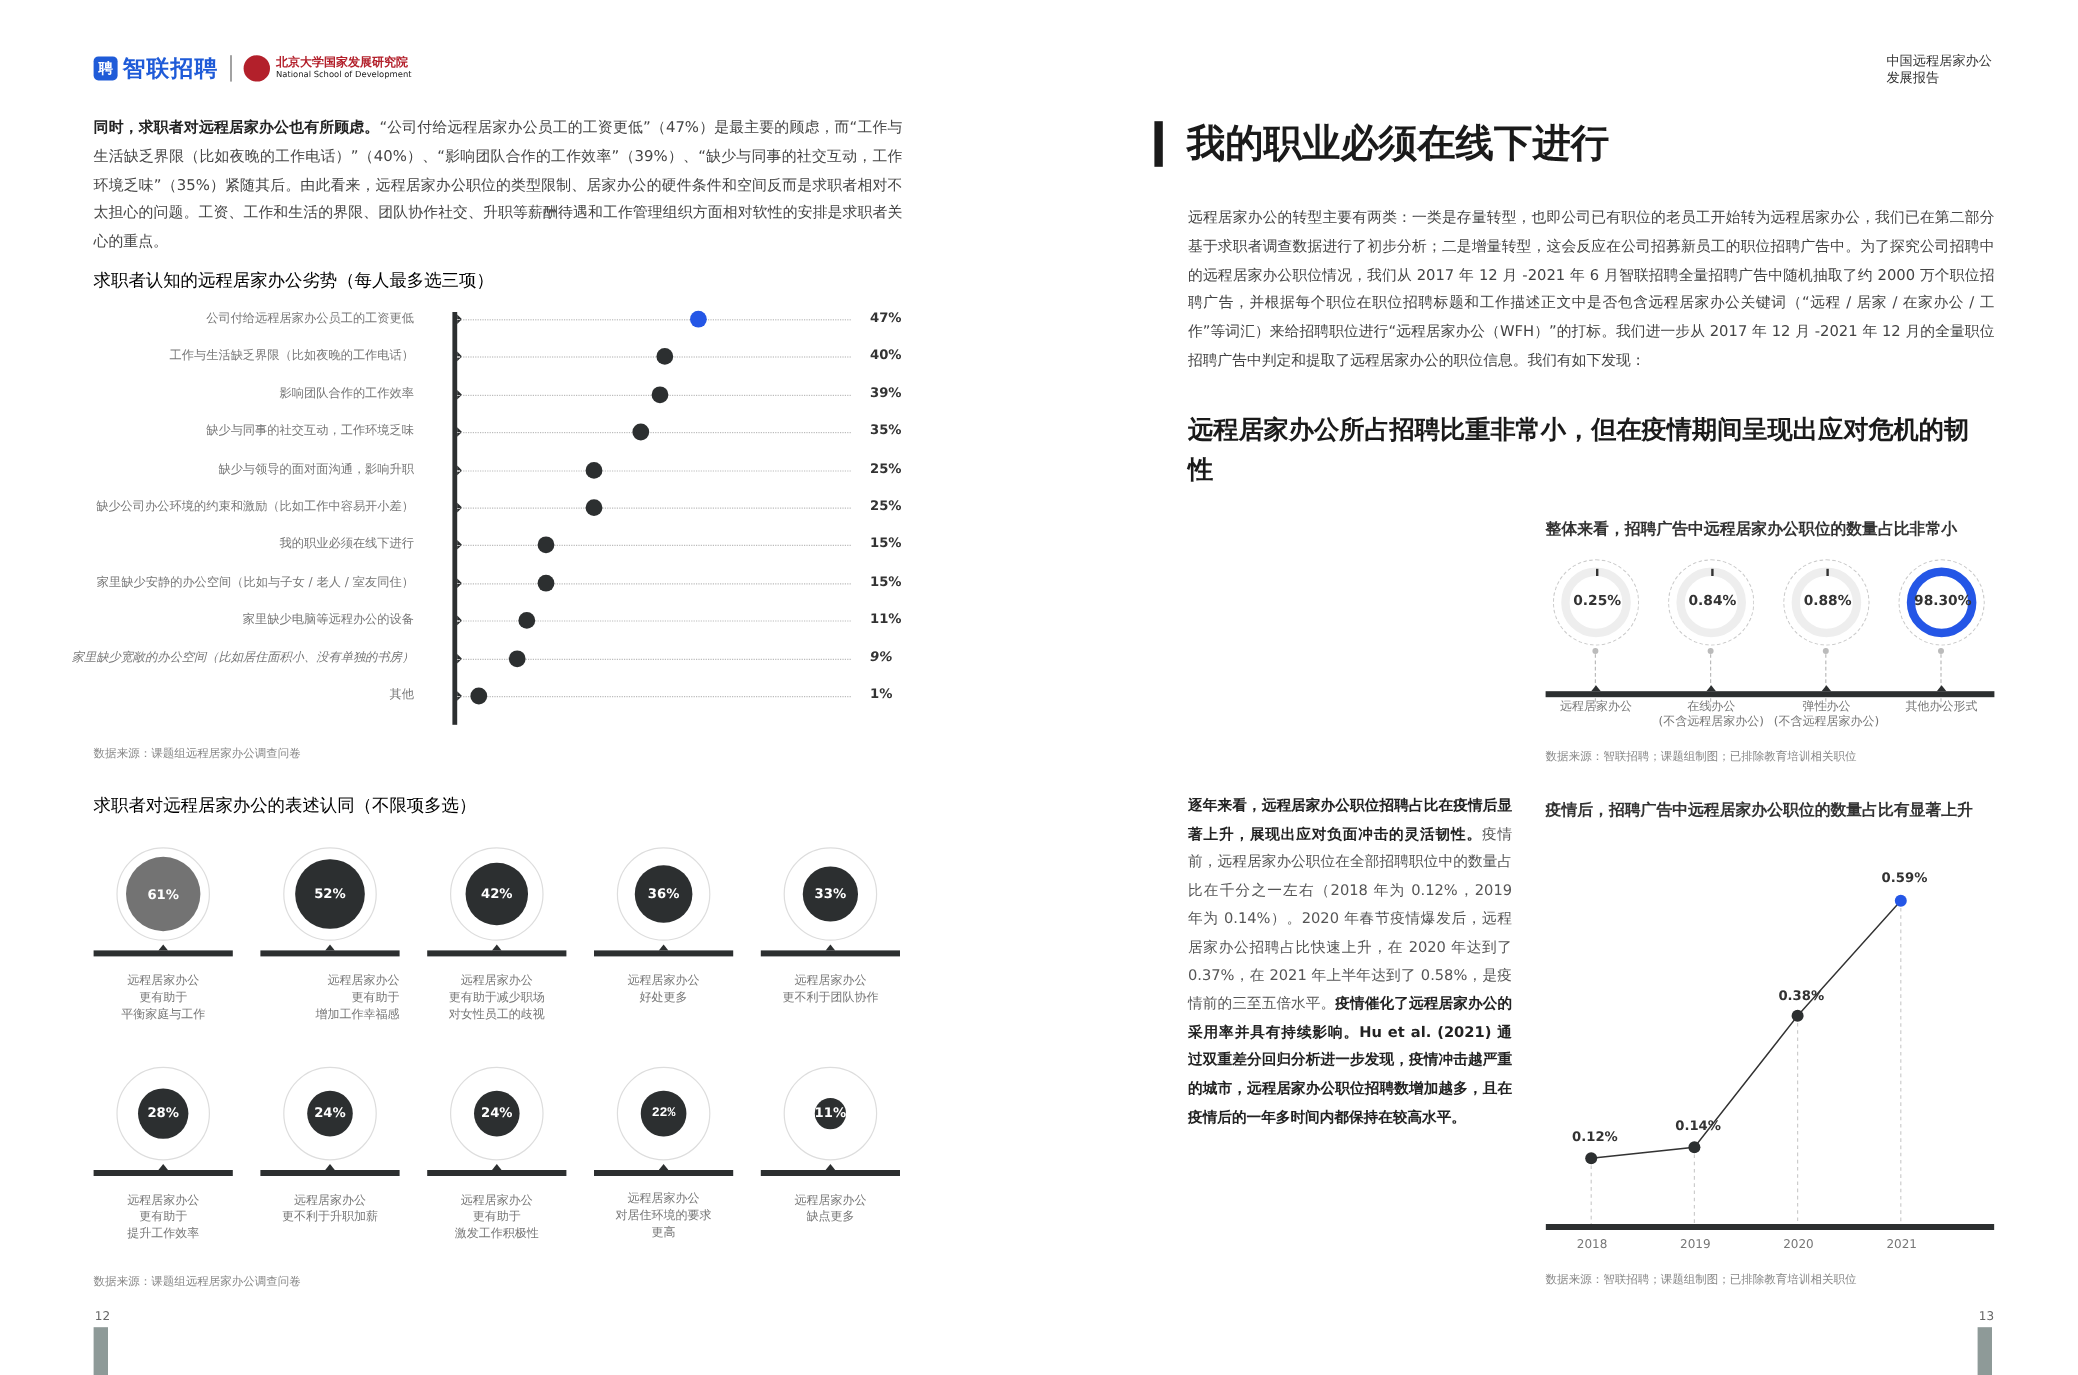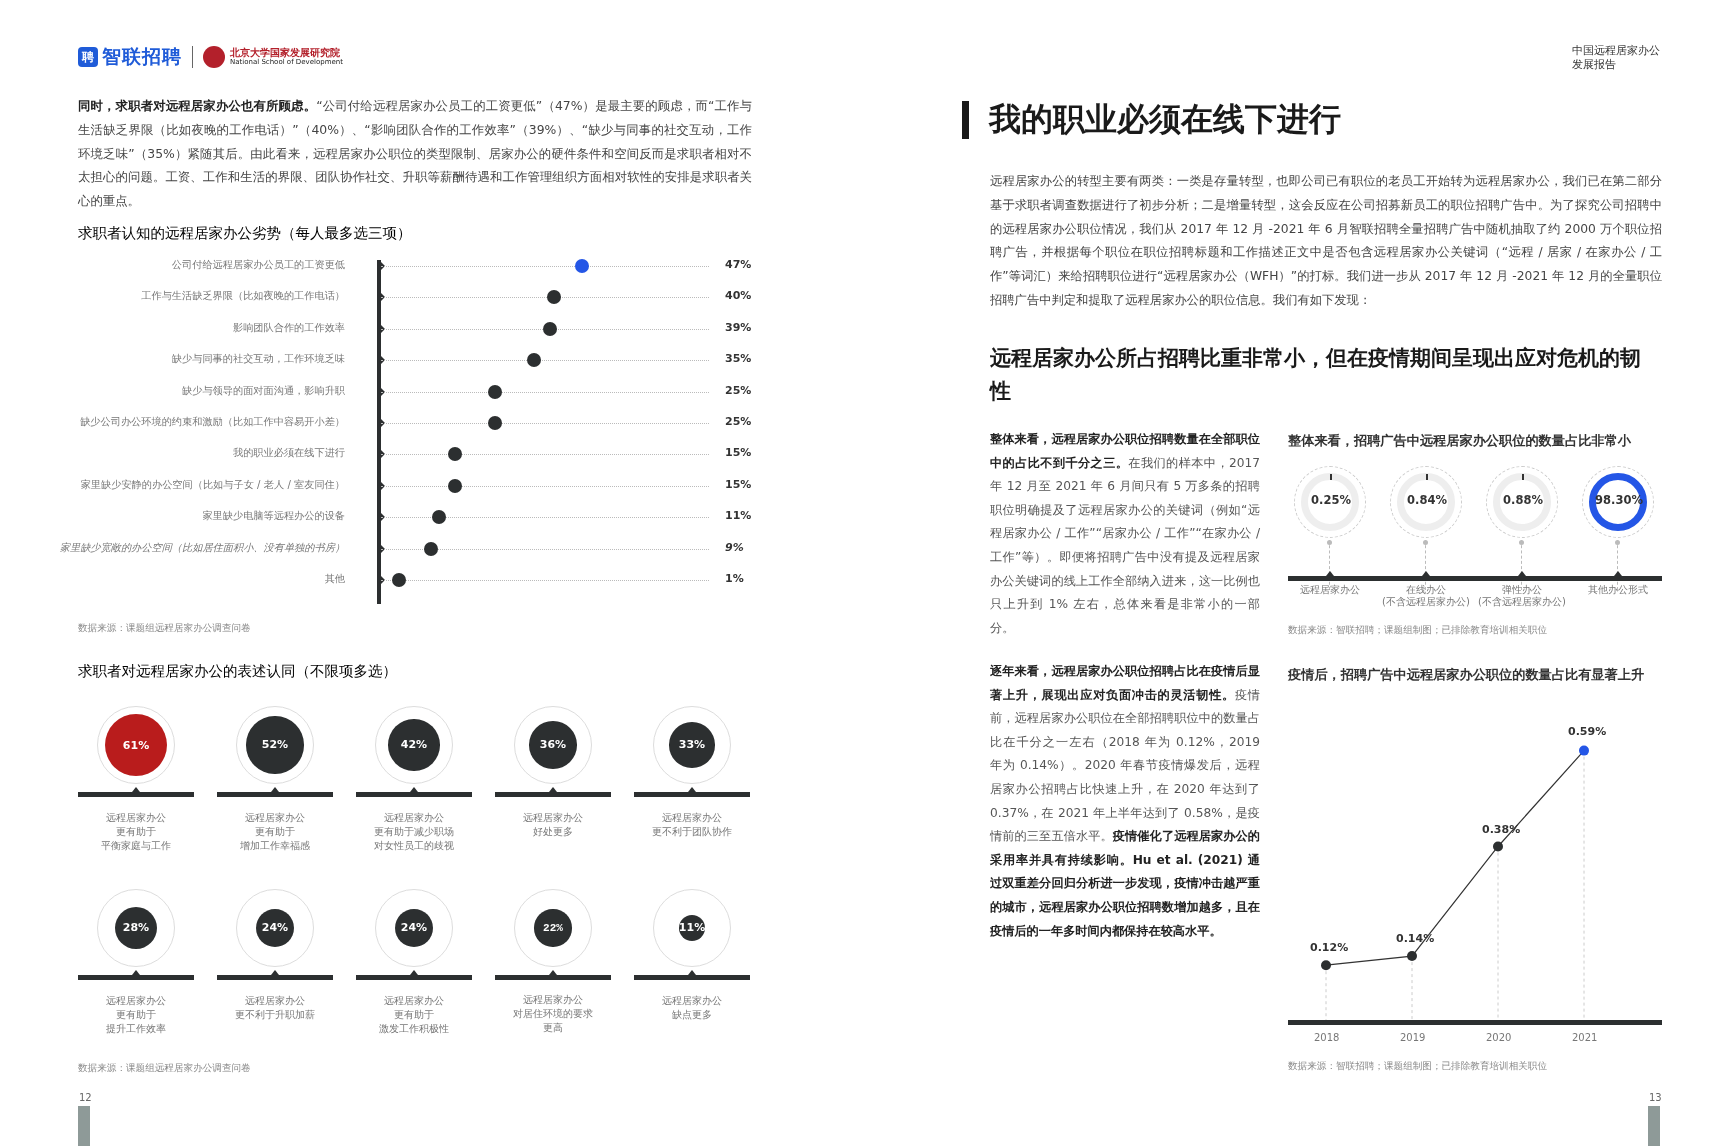--- a/index.html
+++ b/index.html
@@ -24,21 +24,21 @@
 .lrow .tick{position:absolute;left:311px;top:6px;width:0;height:0;border-top:4px solid transparent;border-bottom:4px solid transparent;border-left:4px solid #2c2f30}
 .lrow .line{position:absolute;left:311px;top:10px;width:328px;border-top:1px dotted #bbb}
 .lrow .dot{position:absolute;top:3px;width:14px;height:14px;border-radius:50%;background:#2c2f30}
 .lrow .dot.hl{background:#2456e6}
 .lrow .val{position:absolute;left:655px;top:2px;font-size:11px;font-weight:bold;color:#333}
 .src{position:absolute;font-size:9.6px;color:#888}
 .circ-row{position:absolute;left:78px;width:680px;height:180px}
 .citem{position:absolute;top:0;width:116px;text-align:center}
 .citem .outer{position:relative;margin:0 auto;width:78px;height:78px;border-radius:50%;border:1px solid #ddd}
 .citem .inner{position:absolute;border-radius:50%;background:#2c2f30;color:#fff;font-size:11px;font-weight:bold;display:flex;align-items:center;justify-content:center}
-.citem .inner.hl{background:#b91c1c}
+.citem .inner.hl{background:#737373}
 .citem .bar{position:relative;margin-top:8px;height:5px;background:#2c2f30}
 .citem .bar::before{content:"";position:absolute;left:54px;top:-5px;border-left:4px solid transparent;border-right:4px solid transparent;border-bottom:5px solid #2c2f30}
 .citem .txt{margin-top:14px;font-size:10px;color:#777;line-height:14px;white-space:pre-line}
 .pnum{position:absolute;font-size:10px;color:#666}
 .pbar{position:absolute;top:1106px;width:12px;height:40px;background:#8e9a98}
 .rheader{position:absolute;right:72px;top:44px;font-size:11px;line-height:14px;color:#333}
 .big-title{position:absolute;left:124px;top:98px;font-size:32px;font-weight:bold;color:#1a1a1a;display:flex;align-items:center}
 .big-title .vbar{width:7px;height:38px;background:#1a1a1a;margin-right:20px;margin-left:-28px}
 .sub-title{position:absolute;left:124px;top:342px;width:670px;font-size:21px;font-weight:bold;line-height:33px;color:#1a1a1a}
 .col-text{position:absolute;left:124px;width:270px;font-size:12.2px;line-height:23.6px;color:#555;text-align:justify}
@@ -172,21 +172,21 @@
   <div class="circ-row" style="top:706px" id="circ-row-1">
       <div class="citem" style="left: 0px;">
         <div class="outer">
           <div class="inner hl" style="width: 62px; height: 62px; left: 7px; top: 7px;">61%</div>
         </div>
         <div class="bar"></div>
         <div class="txt">远程居家办公
 更有助于
 平衡家庭与工作</div>
       </div>
-      <div class="citem" style="left: 139px;">
+      <div class="citem" style="left: 139px; text-align: right;">
         <div class="outer">
           <div class="inner" style="width: 57.2438px; height: 57.2438px; left: 9.3781px; top: 9.3781px;">52%</div>
         </div>
         <div class="bar"></div>
         <div class="txt">远程居家办公
 更有助于
 增加工作幸福感</div>
       </div>
       <div class="citem" style="left: 278px;">
         <div class="outer">
@@ -274,23 +274,20 @@
 
   <div class="big-title">
     <span class="vbar"></span>
     <span>我的职业必须在线下进行</span>
   </div>
 
   <div class="para" style="left:124px;top:170px;width:672px;font-size:12.3px;line-height:23.8px">远程居家办公的转型主要有两类：一类是存量转型，也即公司已有职位的老员工开始转为远程居家办公，我们已在第二部分基于求职者调查数据进行了初步分析；二是增量转型，这会反应在公司招募新员工的职位招聘广告中。为了探究公司招聘中的远程居家办公职位情况，我们从 2017 年 12 月 -2021 年 6 月智联招聘全量招聘广告中随机抽取了约 2000 万个职位招聘广告，并根据每个职位在职位招聘标题和工作描述正文中是否包含远程居家办公关键词（“远程 / 居家 / 在家办公 / 工作”等词汇）来给招聘职位进行“远程居家办公（WFH）”的打标。我们进一步从 2017 年 12 月 -2021 年 12 月的全量职位招聘广告中判定和提取了远程居家办公的职位信息。我们有如下发现：</div>
 
   <div class="sub-title">远程居家办公所占招聘比重非常小，但在疫情期间呈现出应对危机的韧性</div>
 
-  <div class="col-text" style="top:428px">
-    <b>整体来看，远程居家办公职位招聘数量在全部职位中的占比不到千分之三。</b><span>在我们的样本中，2017 年 12 月至 2021 年 6 月间只有 5 万多条的招聘职位明确提及了远程居家办公的关键词（例如“远程居家办公 / 工作”“居家办公 / 工作”“在家办公 / 工作”等）。即便将招聘广告中没有提及远程居家办公关键词的线上工作全部纳入进来，这一比例也只上升到 1% 左右，总体来看是非常小的一部分。</span>
-  </div>
 
   <div class="col-text" style="top:660px">
     <b>逐年来看，远程居家办公职位招聘占比在疫情后显著上升，展现出应对负面冲击的灵活韧性。</b><span>疫情前，远程居家办公职位在全部招聘职位中的数量占比在千分之一左右（2018 年为 0.12%，2019 年为 0.14%）。2020 年春节疫情爆发后，远程居家办公招聘占比快速上升，在 2020 年达到了 0.37%，在 2021 年上半年达到了 0.58%，是疫情前的三至五倍水平。</span><b>疫情催化了远程居家办公的采用率并具有持续影响。Hu et al. (2021) 通过双重差分回归分析进一步发现，疫情冲击越严重的城市，远程居家办公职位招聘数增加越多，且在疫情后的一年多时间内都保持在较高水平。</b>
   </div>
 
   <div class="ch-title" style="top:432px">整体来看，招聘广告中远程居家办公职位的数量占比非常小</div>
   <div class="donuts" id="donuts">
       <div class="dn" style="left: 6px;">
         <div class="ring">
           <div class="track"></div>

